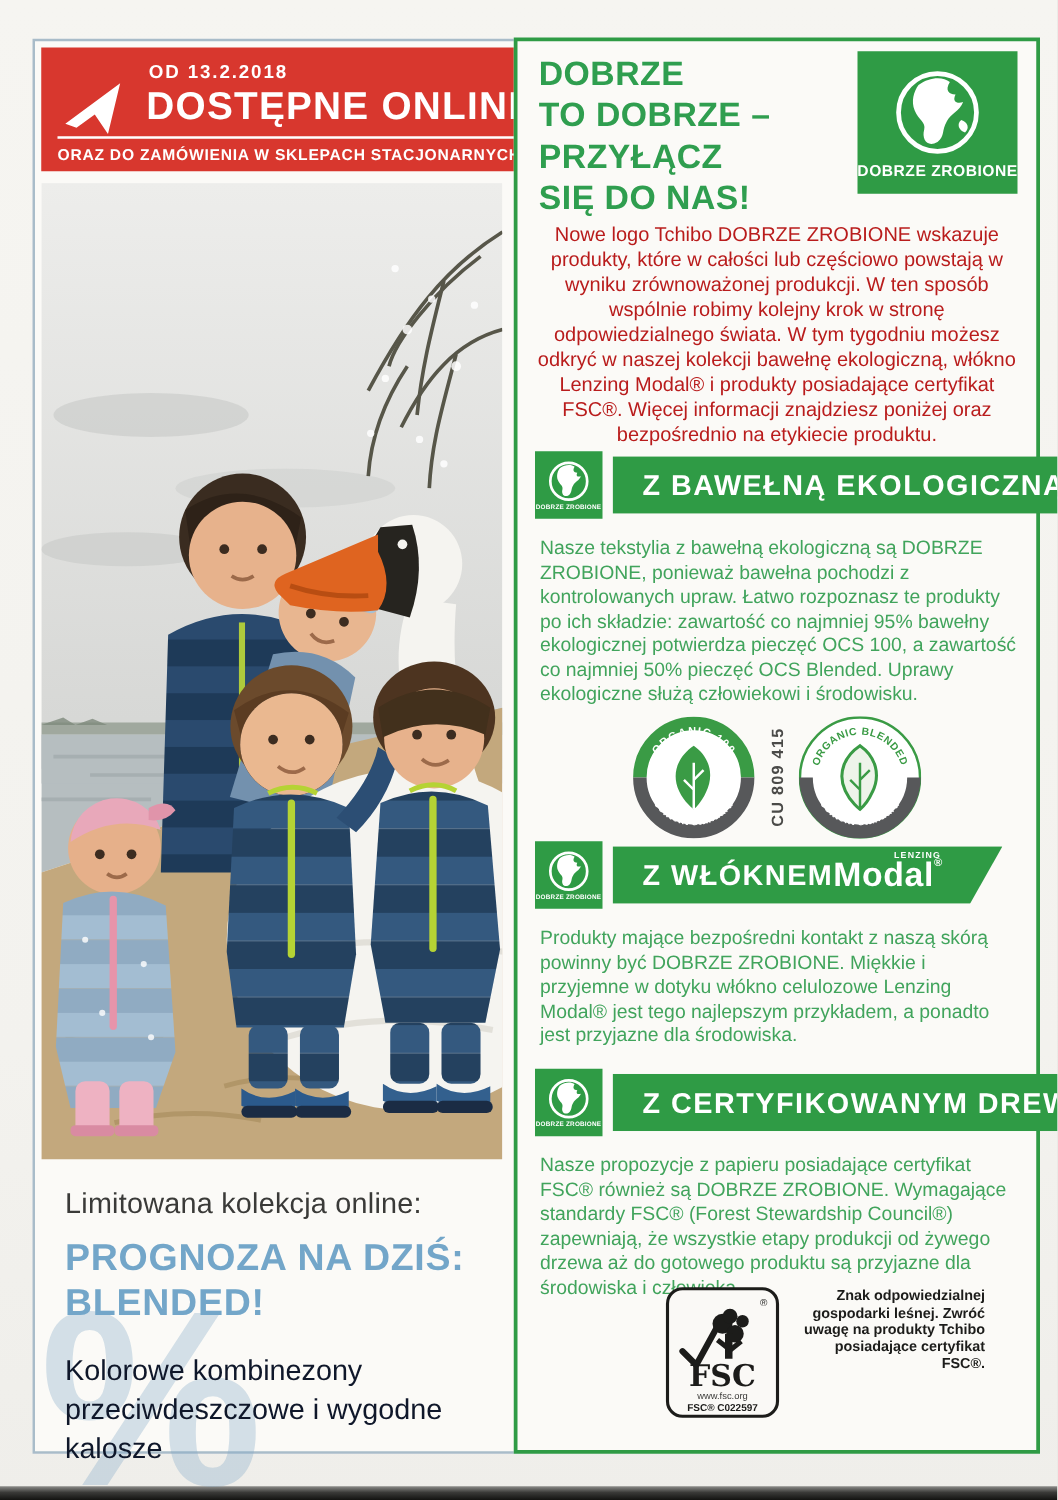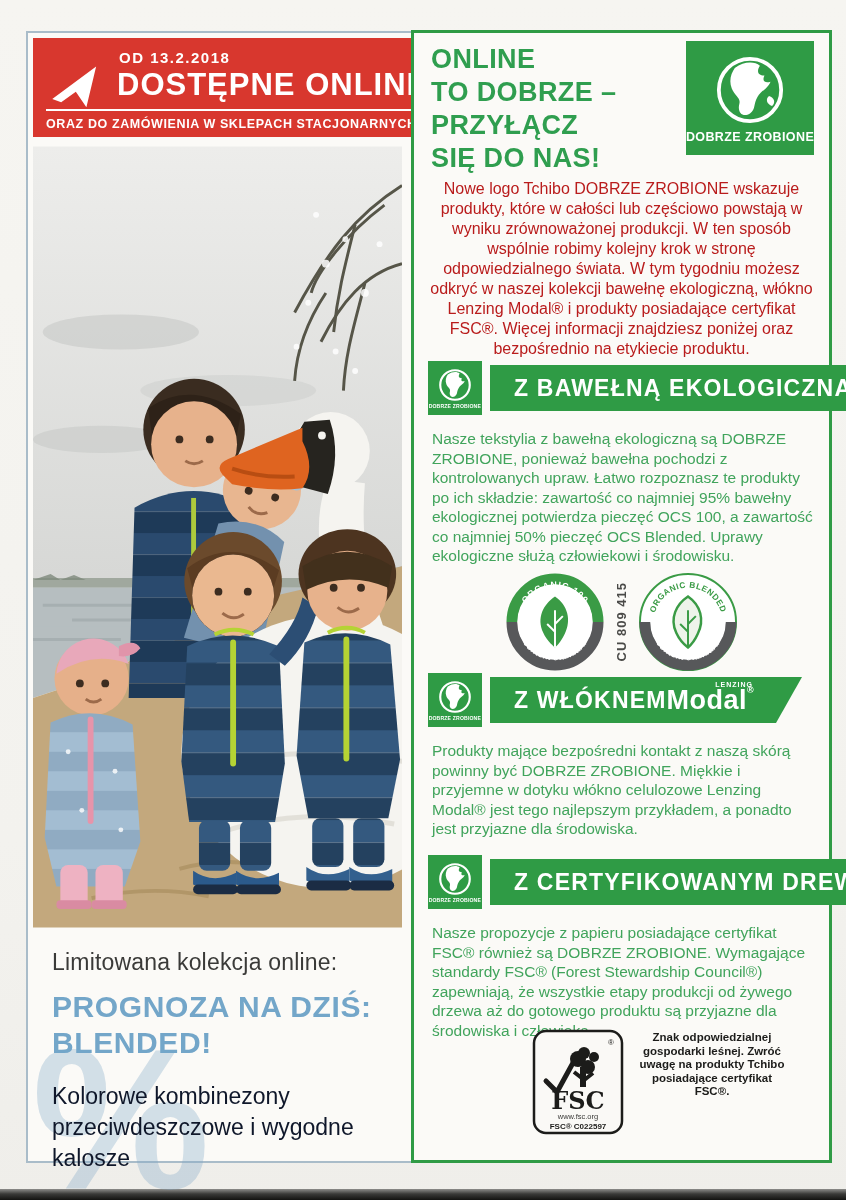--- a/index.html
+++ b/index.html
@@ -59,21 +59,21 @@
 
   .rp-body { position:absolute; left:18px; right:14px; color:#41a45c; font-size:15.5px; line-height:19.5px; }
 
   .certs-row { position:absolute; left:0; right:0; display:flex; align-items:center; justify-content:center; gap:10px; }
   .badge { width:98px; height:98px; }
   .cert-code { writing-mode:vertical-rl; transform:rotate(180deg); font-size:13px; color:#4a4a48;
     letter-spacing:1px; font-weight:bold; white-space:nowrap; }
 
   .fsc-row { position:absolute; left:118px; top:996px; display:flex; gap:12px; align-items:flex-start; }
   .fsc-box { width:92px; height:106px; }
-  .fsc-note { width:152px; text-align:center; color:#1c1c1a; font-weight:bold;
+  .fsc-note { width:152px; text-align:right; color:#1c1c1a; font-weight:bold;
     font-size:11.5px; line-height:13.5px; padding-top:2px; }
 
   .page-edge-bar { position:absolute; left:0; right:0; bottom:0; height:11px;
     background:linear-gradient(180deg,#8d8d8a 0%, #3a3a38 45%, #131311 100%); }
 </style>
 </head>
 <body>
 
 <div class="page">
 
@@ -251,21 +251,21 @@
         <span>PROGNOZA NA DZIŚ:</span><br>
         <span>BLENDED!</span>
       </div>
       <div class="caption-desc">Kolorowe kombinezony przeciwdeszczowe i wygodne kalosze</div>
     </div>
   </div>
 
   <div class="right-panel">
 
     <div class="rp-heading">
-      <span>ONLINE</span><br>
+      <span>DOBRZE</span><br>
       <span>TO DOBRZE –</span><br>
       <span>PRZYŁĄCZ</span><br>
       <span>SIĘ DO NAS!</span>
     </div>
 
     <div class="rp-logo">
       <svg viewBox="0 0 100 100">
         <circle cx="50" cy="50" r="41" stroke="#ffffff" stroke-width="5" fill="none"></circle>
         <path fill="#ffffff" d="M30,21 C42,12 56,12 63,18 C58,26 61,31 69,31 C65,39 71,41 77,39 C73,49 64,51 60,59 C54,69 58,75 50,81 C40,87 33,79 36,68 C38,60 30,58 26,48 C22,38 25,28 30,21 Z"></path>
         <path fill="#ffffff" d="M75,58 c7,2 9,9 4,13 c-7,-2 -9,-9 -4,-13z"></path>

